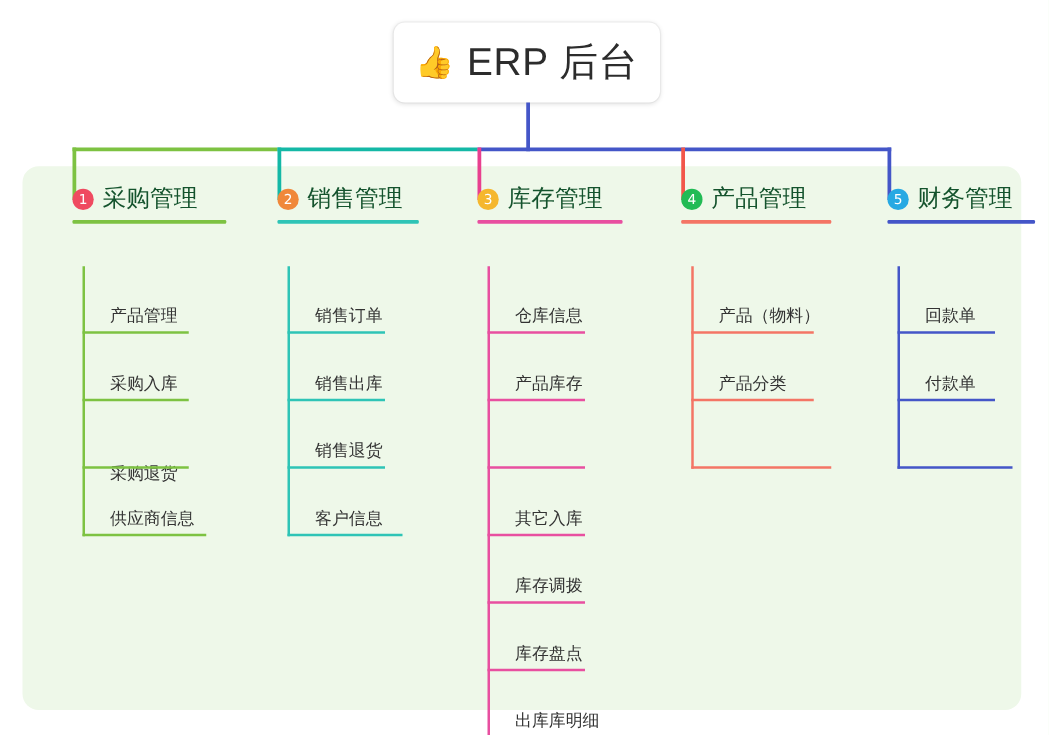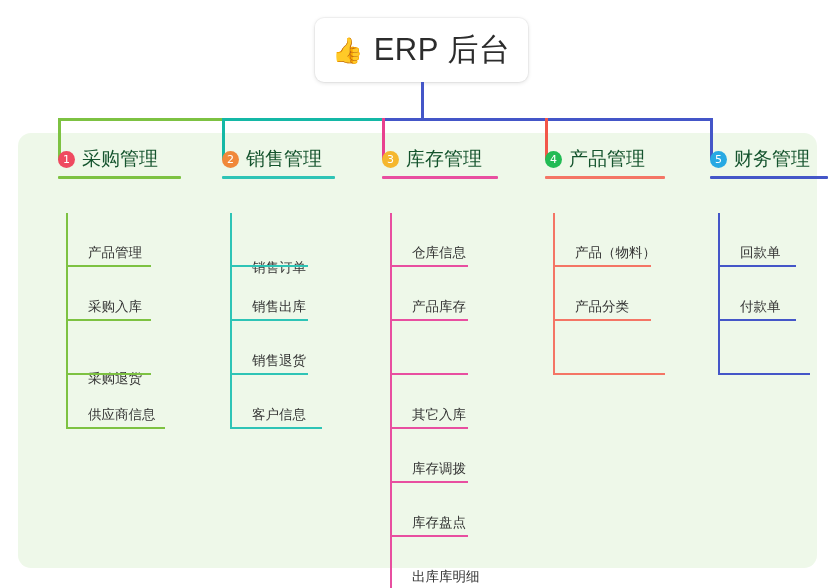--- a/index.html
+++ b/index.html
@@ -113,21 +113,21 @@
         </div>
       </div>
       <div class="col" style="left: 200px; width: 150px;">
         <div class="col-head">
           <span class="badge" style="background: rgb(240, 136, 58);">2</span>
           <span class="col-title">销售管理</span>
         </div>
         <div class="col-rule" style="top: 34px; width: 113px; background: rgb(46, 196, 182);"></div>
         <div class="leaves" style="margin-top: 37px; height: 216px;">
           <div class="spine" style="height: 216px; background: rgb(46, 196, 182);"></div>
-          <div class="leaf" style="top: 15px; width: 98px;">
+          <div class="leaf" style="top: 0px; width: 98px;">
             <span class="leaf-label">销售订单</span>
           </div>
           <div class="leaf-rule" style="top: 52px; width: 78px; background: rgb(46, 196, 182);"></div>
           <div class="leaf" style="top: 54px; width: 98px;">
             <span class="leaf-label">销售出库</span>
           </div>
           <div class="leaf-rule" style="top: 106px; width: 78px; background: rgb(46, 196, 182);"></div>
           <div class="leaf" style="top: 108px; width: 98px;">
             <span class="leaf-label">销售退货</span>
           </div>

